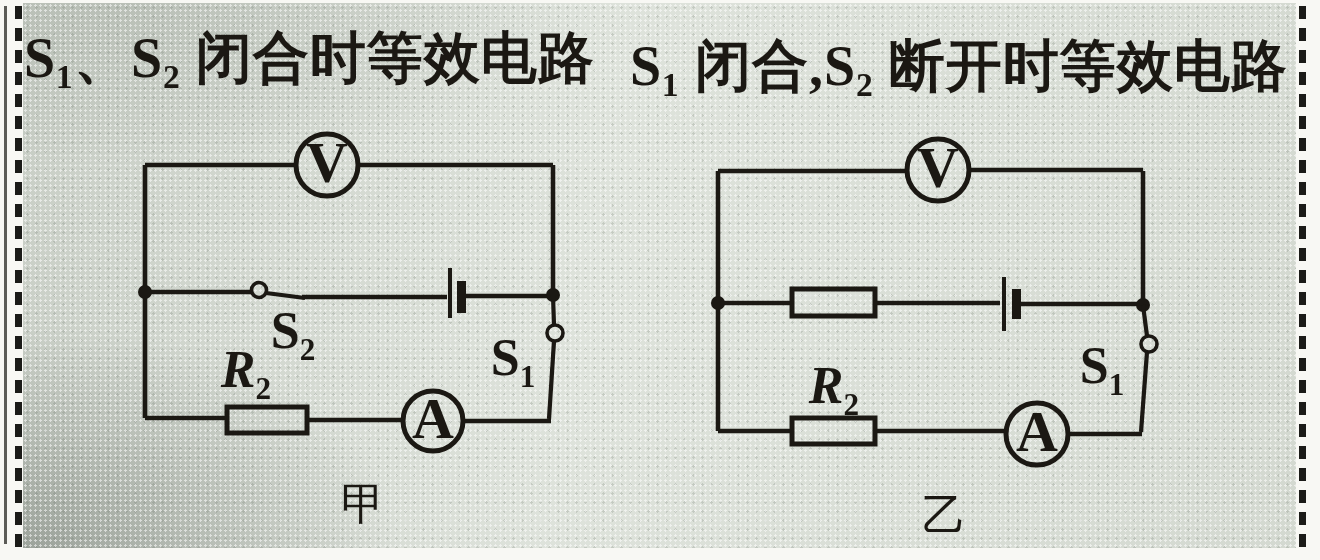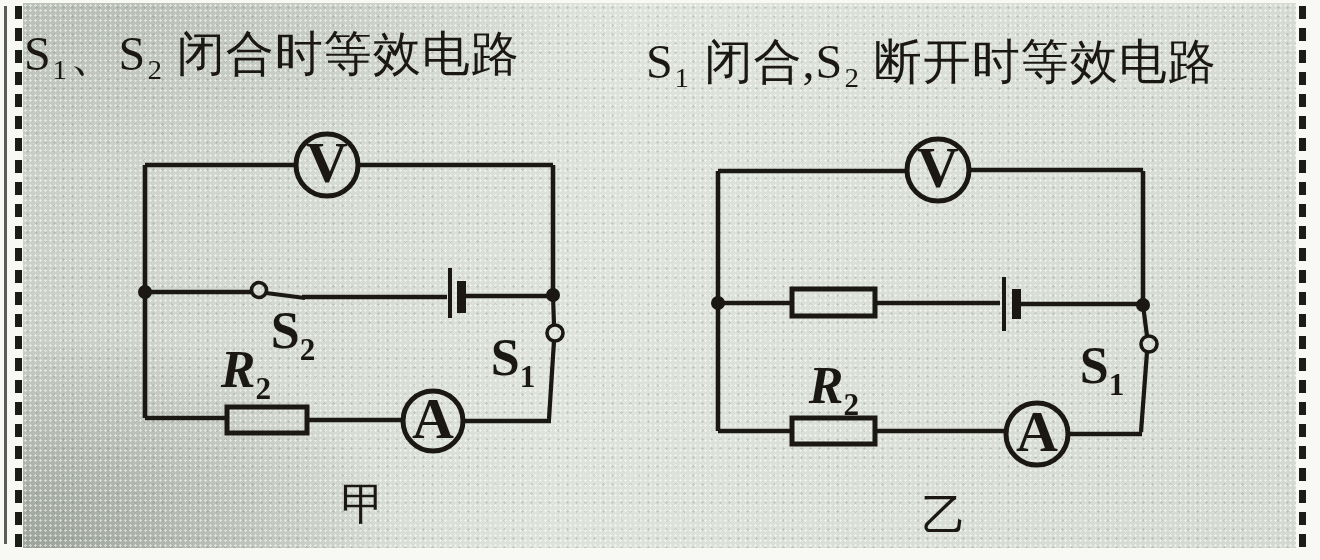--- a/index.html
+++ b/index.html
@@ -25,21 +25,21 @@
     background:#34342f; opacity:.8;
   }
   .dashed-v {
     position:absolute; top:6px; height:542px; width:7px;
     background:repeating-linear-gradient(180deg,#1b1b18 0 13px, rgba(0,0,0,0) 13px 22px);
   }
   .dashed-left { left:15px; }
   .dashed-right { left:1299px; }
   svg.circuit-layer { position:absolute; left:0; top:0; }
   .txt { position:absolute; color:#1b1813; white-space:nowrap; }
-  .title { font-size:48px; font-weight:400; letter-spacing:1px; line-height:1.1; }
+  .title { font-size:56px; font-weight:700; letter-spacing:1px; line-height:1.1; }
   .meter-letter {
     font-size:58px; font-weight:bold; line-height:1;
     transform:translate(-50%,-54%);
   }
   .comp-label { font-size:52px; font-weight:bold; line-height:1; transform:translate(-50%,-50%); }
   .comp-label .sym-r { font-style:italic; }
   .comp-label sub { font-size:.6em; line-height:1; }
   .caption { font-size:44px; line-height:1; transform:translate(-50%,-50%); }
   .ink { stroke:#1b1813; fill:none; }
 </style>
@@ -47,21 +47,21 @@
 <body>
 
 <div class="page">
 
   <div class="paper"></div>
   <div class="edge-line"></div>
   <div class="dashed-v dashed-left"></div>
   <div class="dashed-v dashed-right"></div>
 
   <div class="txt title" style="left:24px; top:28px;">S₁、S₂ 闭合时等效电路</div>
-  <div class="txt title" style="left:630px; top:36px;margin-left:16px;">S₁ 闭合,S₂ 断开时等效电路</div>
+  <div class="txt title" style="left:630px; top:36px;">S₁ 闭合,S₂ 断开时等效电路</div>
 
   <svg class="circuit-layer" width="1320" height="560" viewBox="0 0 1320 560">
 
     <g>
 
       <path class="ink" stroke-width="4.6" d="M145,165 H296"></path>
       <path class="ink" stroke-width="4.6" d="M358,165 H553"></path>
       <path class="ink" stroke-width="4.6" d="M145,165 V418"></path>
       <path class="ink" stroke-width="4.6" d="M553,165 V295"></path>
 

